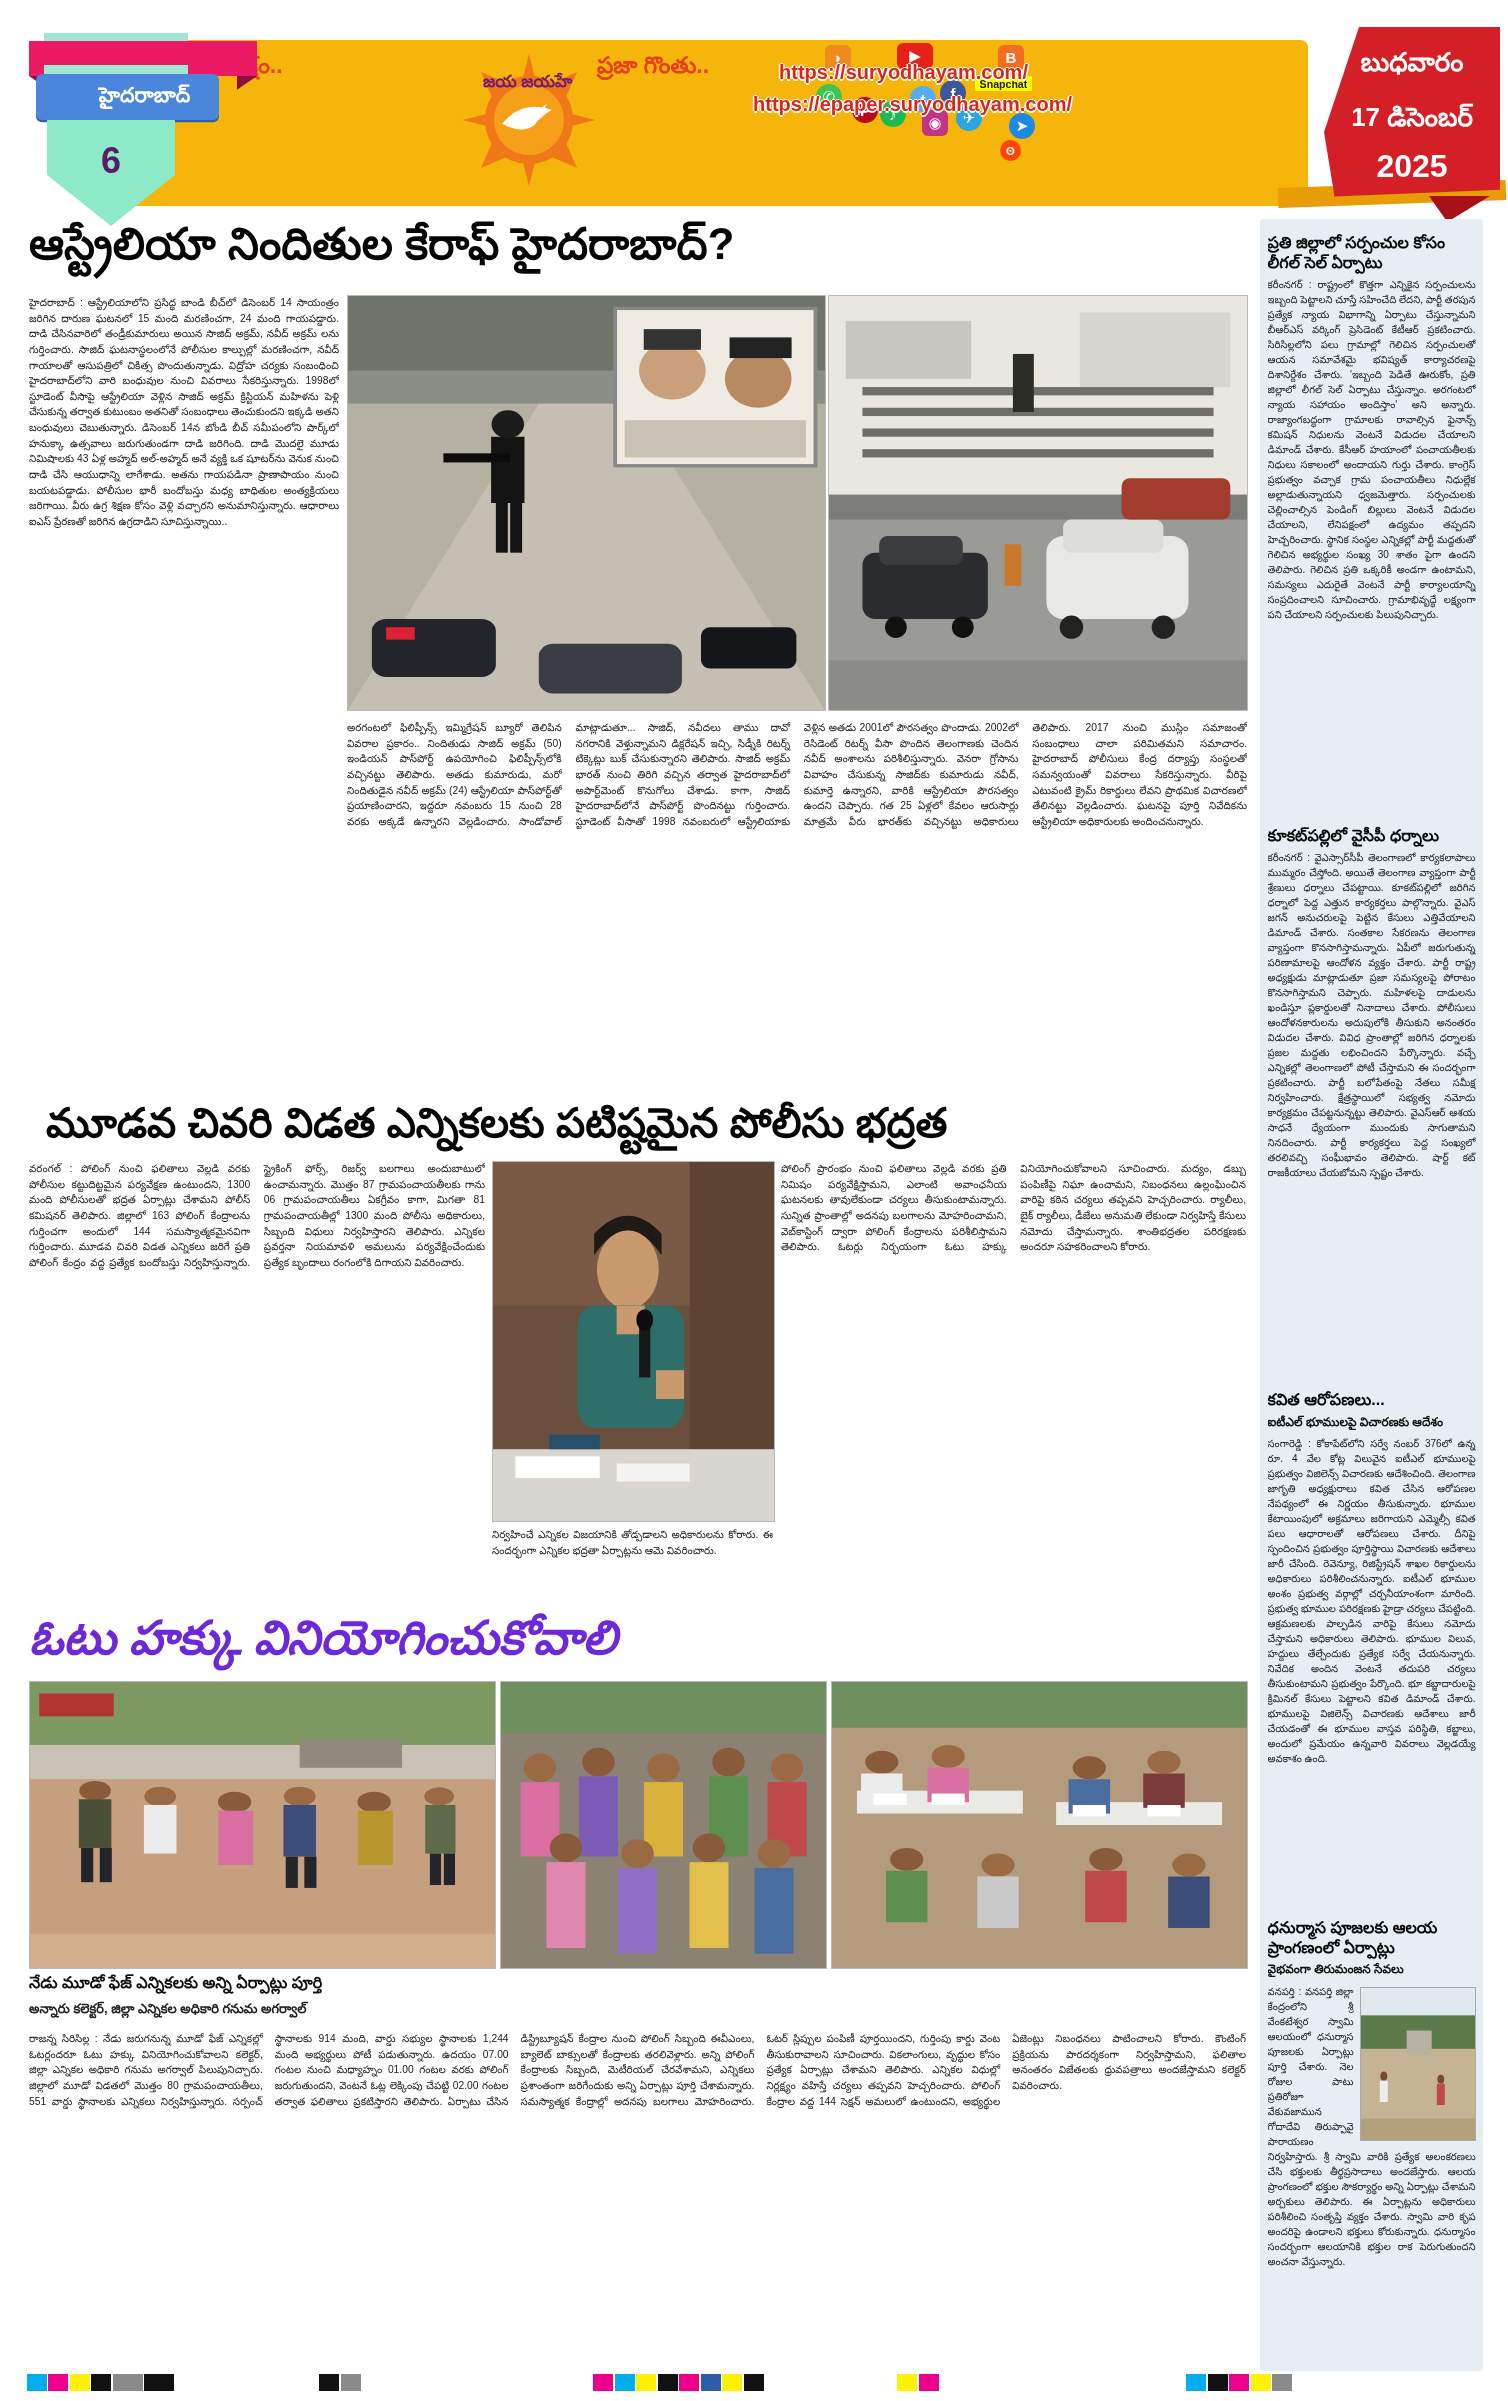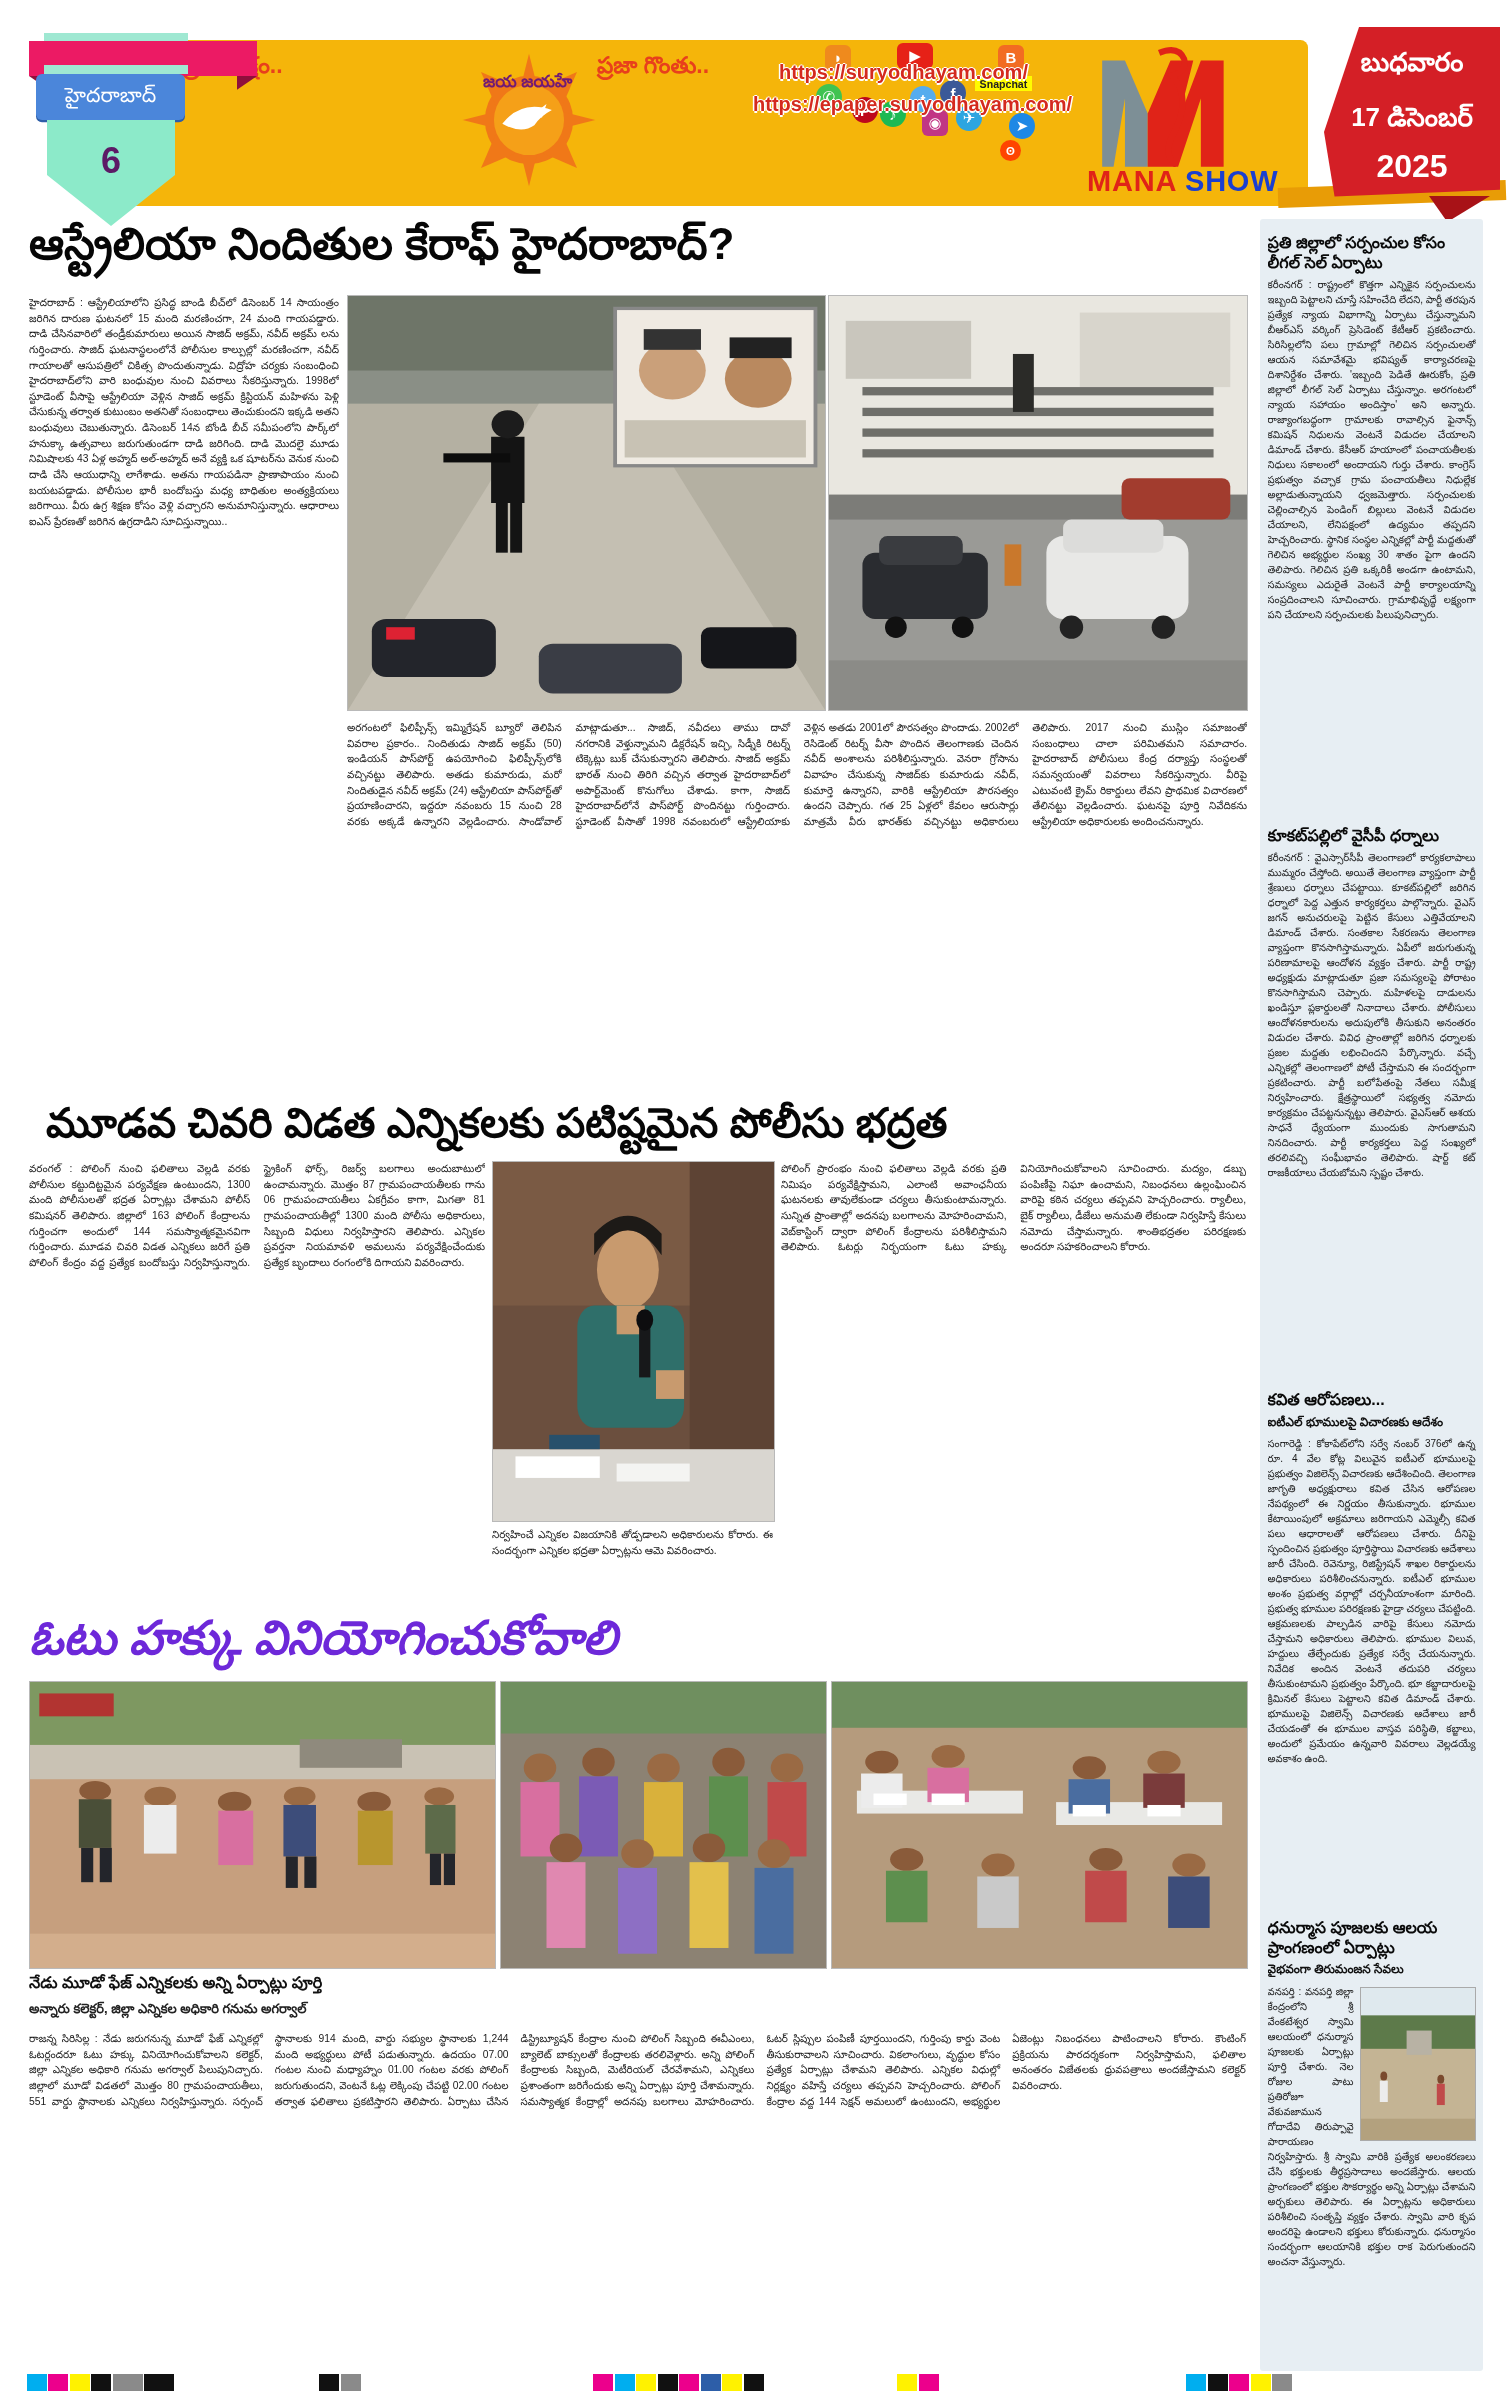--- a/index.html
+++ b/index.html
@@ -42,22 +42,23 @@
   .date-fold{left:1278px;top:184px;width:228px;height:20px;background:#e89c06;transform:rotate(-2deg);}
   .date-fold2{left:1429px;top:196px;width:61px;height:26px;background:#a81217;clip-path:polygon(0 0,100% 0,30% 100%);}
   
   .mint-strip{left:44px;top:33px;width:144px;height:10.6px;background:#9fe8d2;}
   .pink-ribbon{left:29px;top:41px;width:228px;height:35px;background:#ec1a64;}
   .pink-fold{left:29px;top:76px;width:20px;height:13.7px;background:#8f0f3c;clip-path:polygon(0 0,100% 0,100% 100%);}
   .pink-fold2{left:237px;top:76px;width:20px;height:13.7px;background:#8f0f3c;clip-path:polygon(0 0,100% 0,0 100%);}
   .mint-strip2{left:44px;top:65px;width:144px;height:9px;background:#9fe8d2;}
   .blue-box{
     left:36px;top:74px;width:149px;height:46px;background:#4b86da;border-radius:6px;
-    color:#fff;font-size:20.5px;font-weight:normal;display:flex;align-items:center;justify-content:center;
+    color:#fff;font-size:20.5px;font-weight:bold;display:flex;align-items:center;justify-content:center;
     box-shadow:0 2.3px 0 #2d5ea8;
+    padding-left:34px;
   }
   .mint-arrow{
     left:47px;top:120px;width:128px;height:106px;background:#8ceac9;
     clip-path:polygon(0 0,100% 0,100% 52%,50% 100%,0 52%);
     display:flex;justify-content:center;color:#5c1a66;font-size:36px;font-weight:900;
   }
   
   .headline1{font-size:44px;font-weight:900;color:#060606;white-space:nowrap;}
   .headline2{font-size:41px;font-weight:900;color:#060606;white-space:nowrap;}
   .headline3{font-size:47px;font-weight:900;color:#6d28d9;white-space:nowrap;font-style:italic;}
@@ -144,31 +145,20 @@
   <div class="abs icon-chip ic-ms" style="left:906px;top:73px;">
       <span>➤</span>
     </div>
   <div class="abs icon-chip ic-rd" style="left:897px;top:100px;width:21px;height:21px;font-size:11.4px;">
       <span>ʘ</span>
     </div>
 
   <div class="abs url-text" style="left:676px;top:21px;">https://suryodhayam.com/</div>
   <div class="abs url-text" style="left:650px;top:53px;">https://epaper.suryodhayam.com/</div>
 
-  <div class="abs" style="left:984px;top:4.6px;width:167px;height:160px;">
-    <svg width="167" height="122" viewBox="0 0 220 160">
-      <polygon points="20,20 50,20 80,90 80,160 50,160 50,70 35,160 20,160" fill="#7d8f96"></polygon>
-      <polygon points="80,160 80,90 110,20 140,20 120,100 150,20 180,20 180,160 150,160 150,70 120,160" fill="#e02318"></polygon>
-      <path d="M95 10 Q120 0 128 18 Q132 34 112 40 Q140 70 112 120 Q100 145 118 158" fill="none" stroke="#e02318" stroke-width="8"></path>
-    </svg>
-    <div class="abs mana-text" style="left:0px;top:120px;">
-      <span style="color:#e02318;">MANA</span>
-      <span style="color:#1a3fd0;">SHOW</span>
-    </div>
-  </div>
 </div>
 
 <div class="abs date-fold"></div>
 <div class="abs date-fold2"></div>
 <div class="abs date-ribbon">
   <div style="margin-top:20px;font-size:26px;font-weight:bold;">బుధవారం</div>
   <div style="margin-top:18px;font-size:26px;font-weight:bold;">17 డిసెంబర్</div>
   <div style="margin-top:9px;font-size:32px;font-weight:bold;">2025</div>
 </div>
 

